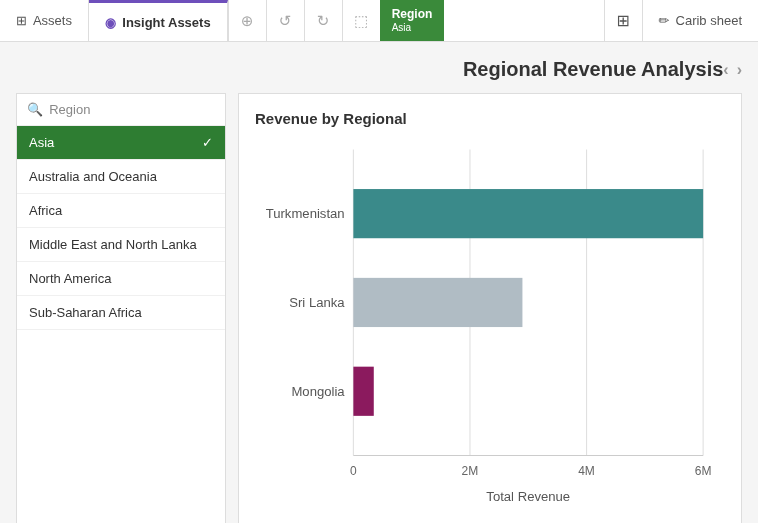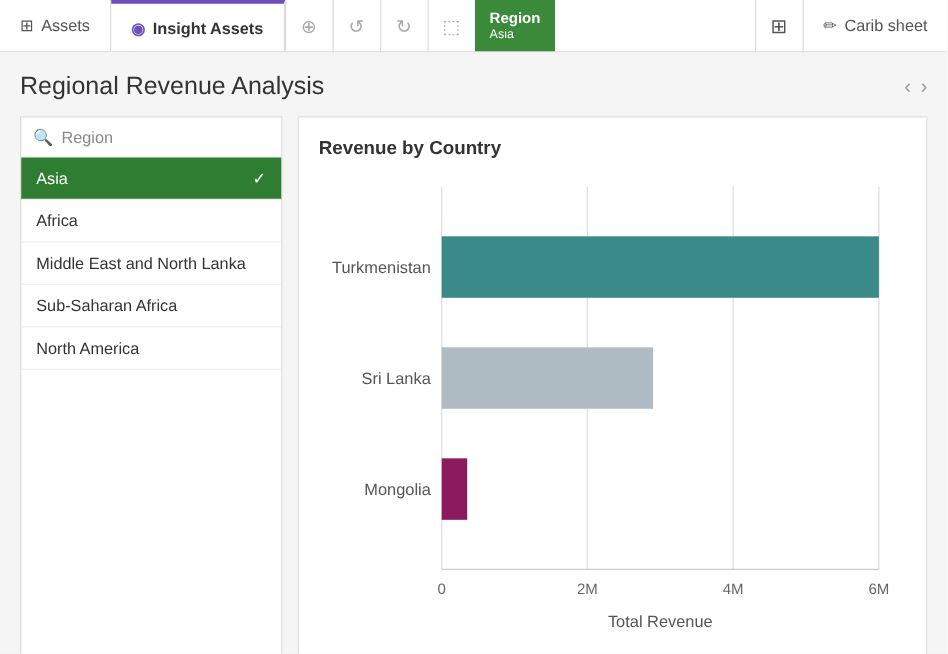--- a/index.html
+++ b/index.html
@@ -82,26 +82,26 @@
     
     .page-content {
       background: #f5f5f5;
       padding: 16px;
       height: calc(523px - 42px);
       display: flex;
       flex-direction: column;
     }
     .page-title {
       font-size: 20px;
-      font-weight: 400;
+      font-weight: 700;
       color: #333;
       margin-bottom: 12px;
       display: flex;
       align-items: center;
-      justify-content: space-between;
+      justify-content: flex-end;
     }
     .nav-arrows {
       display: flex;
       gap: 8px;
     }
     .nav-arrow {
       color: #999;
       font-size: 16px;
       cursor: pointer;
     }
@@ -217,29 +217,30 @@
 
   <div class="main-area">
 
     <div class="sidebar">
       <div class="sidebar-search">
         <span>🔍</span>
         <span>Region</span>
       </div>
       <div id="sidebar-items-container">
           <div class="sidebar-item selected">Asia<span>✓</span></div>
+          <div class="sidebar-item">Australia and Oceania</div>
           <div class="sidebar-item">Africa</div>
           <div class="sidebar-item">Middle East and North Lanka</div>
+          <div class="sidebar-item">North America</div>
           <div class="sidebar-item">Sub-Saharan Africa</div>
-          <div class="sidebar-item">North America</div>
         </div>
     </div>
 
     <div class="chart-container">
-      <div class="chart-title">Revenue by Country</div>
+      <div class="chart-title">Revenue by Regional</div>
       <div class="chart-area">
         <svg class="chart" id="bar-chart" viewBox="0 0 430 340" preserveAspectRatio="xMidYMid meet">
             <line x1="90" y1="10" x2="90" y2="290" stroke="#e0e0e0" stroke-width="1"></line>
             <text x="90" y="308" text-anchor="middle" font-size="11" fill="#666">0</text>
             <line x1="196.66666666666666" y1="10" x2="196.66666666666666" y2="290" stroke="#e0e0e0" stroke-width="1"></line>
             <text x="196.66666666666666" y="308" text-anchor="middle" font-size="11" fill="#666">2M</text>
             <line x1="303.3333333333333" y1="10" x2="303.3333333333333" y2="290" stroke="#e0e0e0" stroke-width="1"></line>
             <text x="303.3333333333333" y="308" text-anchor="middle" font-size="11" fill="#666">4M</text>
             <line x1="410" y1="10" x2="410" y2="290" stroke="#e0e0e0" stroke-width="1"></line>
             <text x="410" y="308" text-anchor="middle" font-size="11" fill="#666">6M</text>

